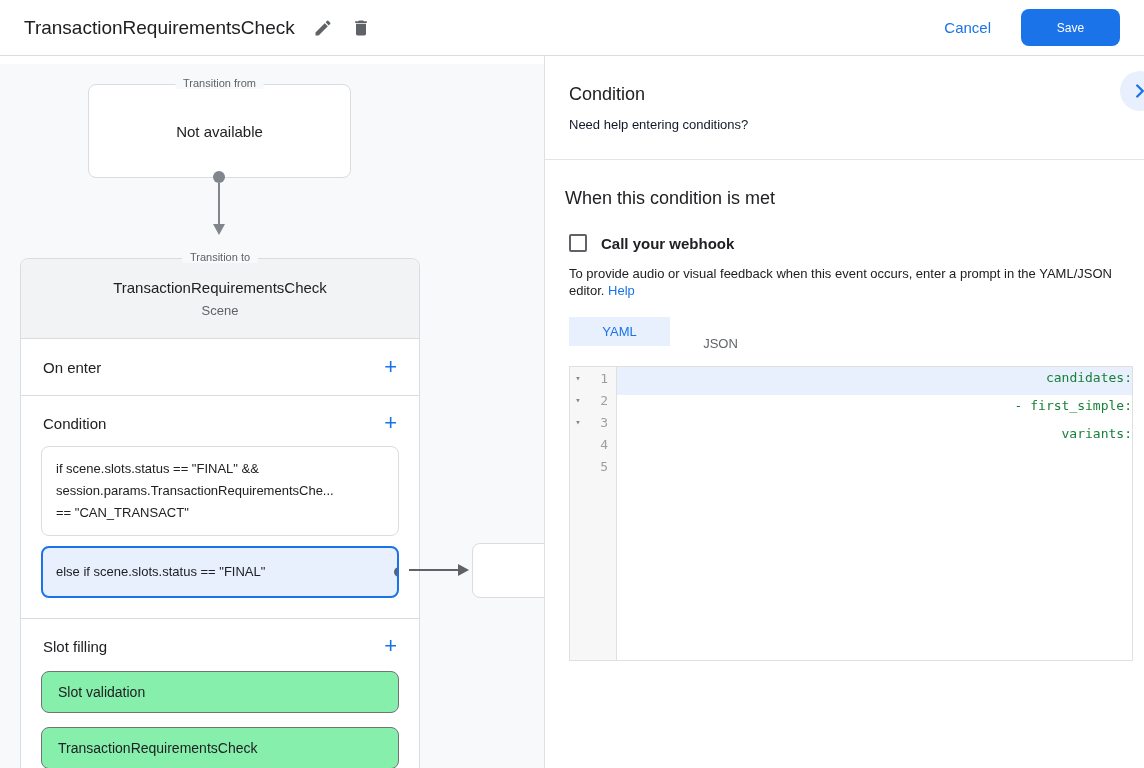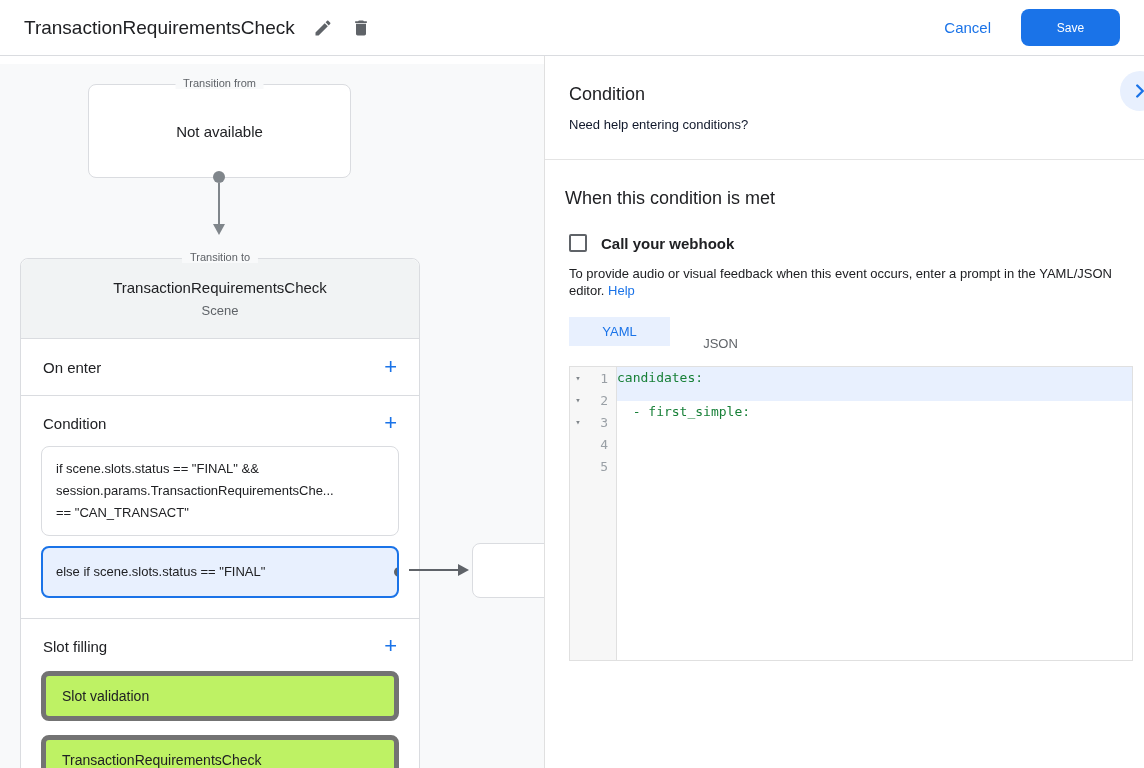--- a/index.html
+++ b/index.html
@@ -45,21 +45,21 @@
   .plus { color:#1a73e8; font-size:22px; font-weight:400; line-height:1; cursor:pointer; background:none; border:none; }
 
   .card-section { border-bottom:1px solid #dadce0; padding-bottom:20px; }
   .section-head { display:flex; align-items:center; justify-content:space-between; padding:16px 22px 6px; }
   .cond-box { margin:6px 20px 0; border:1px solid #dadce0; border-radius:8px; background:#fff;
               padding:11px 14px; font-size:13px; line-height:22px; color:#202124; white-space:pre-line; cursor:pointer; }
   .cond-box.selected { margin-top:10px; background:#e8f0fe; border:2px solid #1a73e8; padding:13px 13px;
                        position:relative; white-space:nowrap; overflow:hidden; }
   .h-dot { position:absolute; right:-7px; top:50%; margin-top:-5px; width:10px; height:10px; border-radius:50%; background:#5f6368; }
 
-  .slot-item { margin:8px 20px 6px; border:5px solid #737373; border-radius:8px; background:#bef264;
+  .slot-item { margin:8px 20px 6px; border:1px solid #737373; border-radius:8px; background:#86efac;
                padding:12px 16px; font-size:14px; color:#202124; cursor:pointer; }
   .slot-item + .slot-item { margin-top:14px; }
 
   .h-line { position:absolute; left:409px; top:505px; width:49px; height:2px; background:#5f6368; }
   .h-arrow { position:absolute; left:458px; top:500px; width:0; height:0;
              border-top:6px solid transparent; border-bottom:6px solid transparent; border-left:11px solid #5f6368; }
   .target-box { position:absolute; left:472px; top:479px; width:90px; height:55px; background:#fff;
                 border:1px solid #dadce0; border-radius:8px; }
 
   
@@ -96,21 +96,21 @@
   .tab.active { background:#e8f0fe; color:#1a73e8; }
   .tab.inactive { background:#fff; color:#5f6368;margin-top:12px; }
 
   .editor { display:flex; margin:8px 0 0 24px; width:564px; height:295px;
             border:1px solid #e0e0e0; font-family:"DejaVu Sans Mono", monospace; font-size:13px; }
   .gutter { width:47px; background:#f7f7f7; border-right:1px solid #e0e0e0; }
   .gutter-row { height:22px; display:flex; align-items:center; }
   .fold { width:16px; text-align:center; font-size:9px; color:#80868b; cursor:pointer; }
   .lnum { flex:1; text-align:right; padding-right:8px; color:#9aa0a6; font-size:13px; }
   .code { flex:1; background:#fff; overflow:hidden; }
-  .code-row { height:34px; line-height:22px; white-space:pre; }
+  .code-row { height:28px; line-height:22px; white-space:pre;text-align:right; }
   .code-row.active { background:#e8f0fe; }
   .tok-key { color:#188038; }
   .tok-plain { color:#202124; }
 </style>
 </head>
 <body>
 
 <div class="screen">
 
   <div class="topbar">
@@ -234,18 +234,19 @@
             <span class="lnum">4</span>
           </div>
           <div class="gutter-row">
             <span class="fold"></span>
             <span class="lnum">5</span>
           </div>
         </div>
       <div class="code">
           <div class="code-row active"><span class="tok-key">candidates:</span></div>
           <div class="code-row"><span class="tok-plain">  </span><span class="tok-key">- first_simple:</span></div>
+          <div class="code-row"><span class="tok-plain">      </span><span class="tok-key">variants:</span></div>
           <div class="code-row"></div>
         </div>
     </div>
   </div>
 
 </div>
 
 </body></html>

